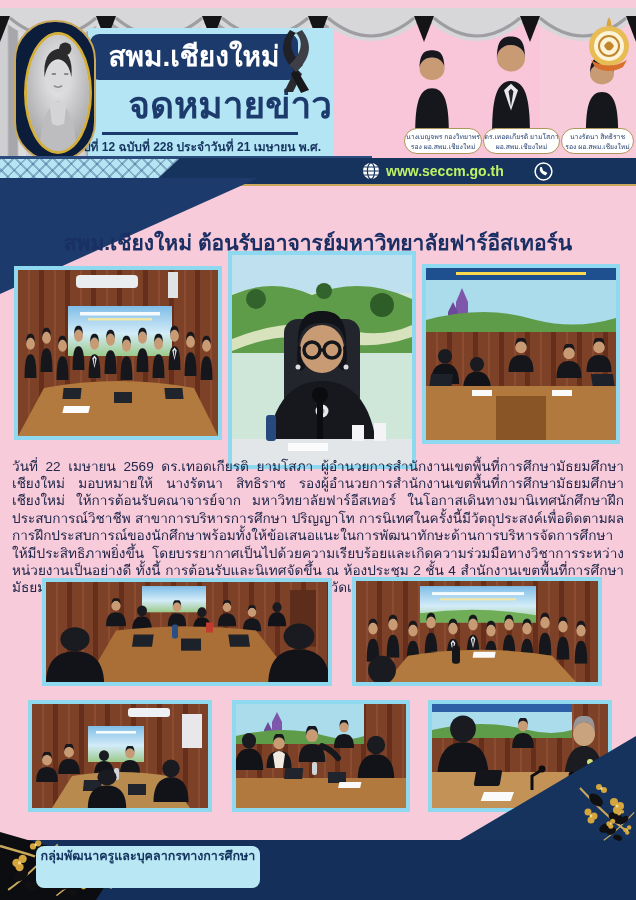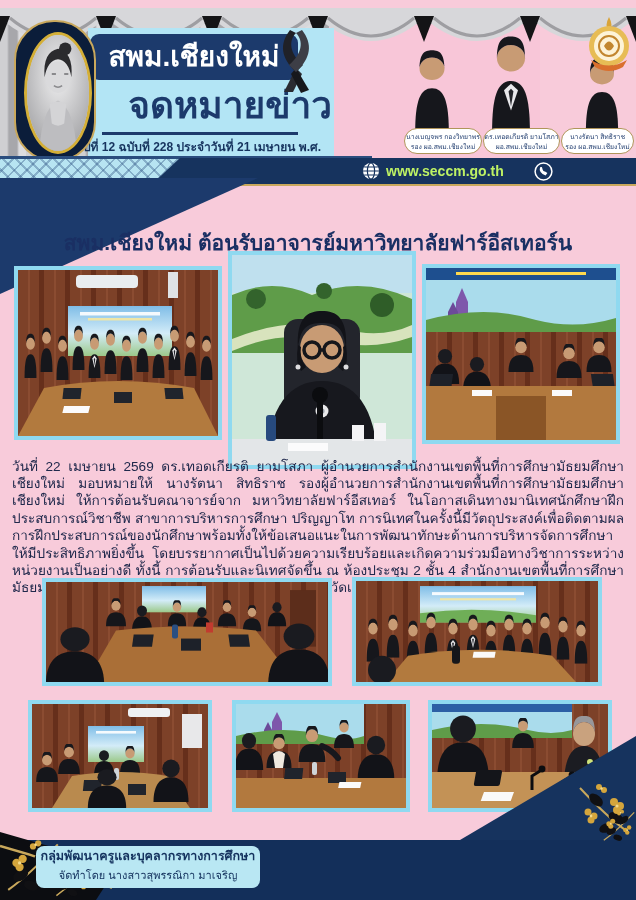--- a/index.html
+++ b/index.html
@@ -459,16 +459,15 @@
     <use href="#fl" x="52" y="40" width="44" height="44"></use>
   </svg>
 
   <svg class="abs" style="left:540px;top:770px" width="96" height="80" viewBox="0 0 96 80">
     <use href="#fl" x="34" y="8" width="60" height="60" transform="scale(-1,1) translate(-128,0)"></use>
     <use href="#fl" x="60" y="36" width="38" height="38"></use>
   </svg>
 
   <div class="fbox fboxL">
     <div class="l1">กลุ่มพัฒนาครูและบุคลากรทางการศึกษา</div>
-    <div class="l2">จัดทำโดย นางสาวสุพรรณิกา มาเจริญ</div>
   </div>
 
 </div>
 
 </body></html>

